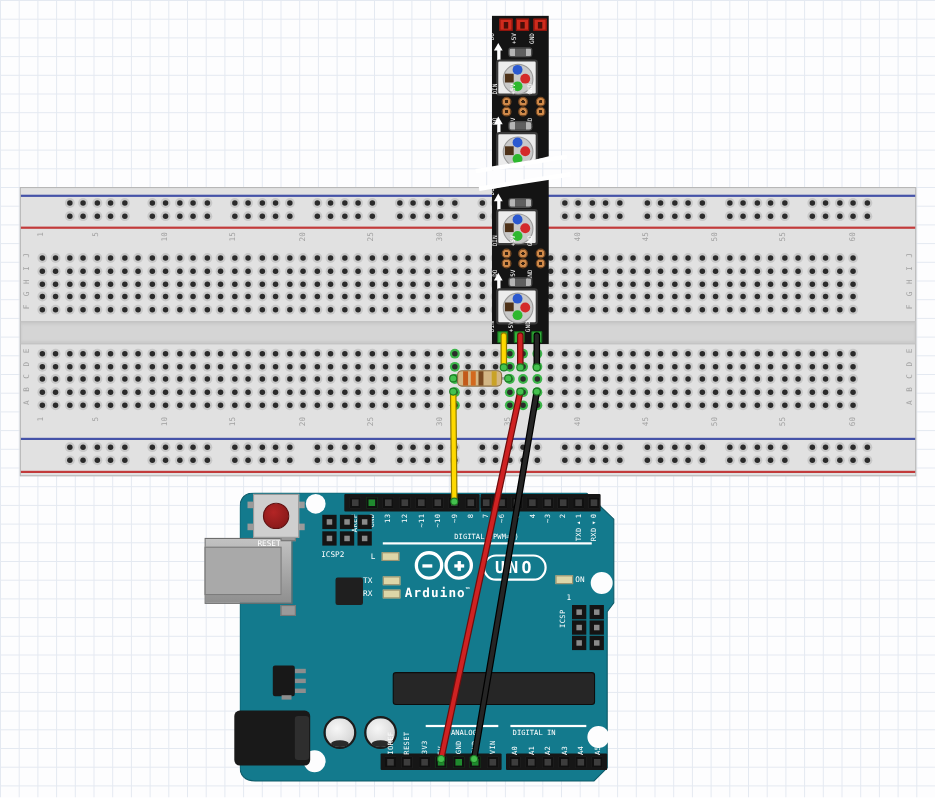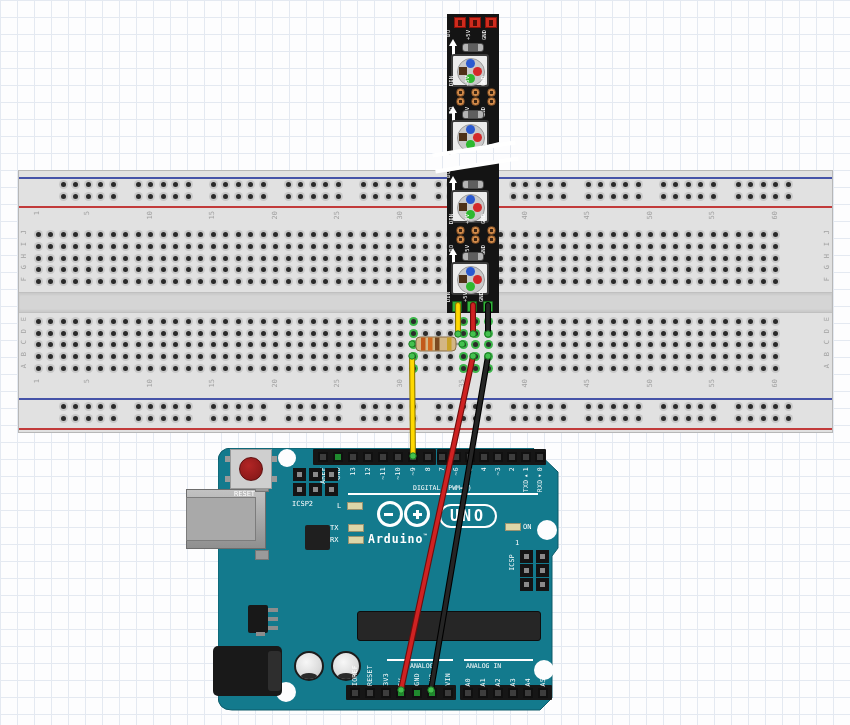--- a/index.html
+++ b/index.html
@@ -1089,21 +1089,21 @@
     <div class="cap" style="left:76px;top:203px;">
         <i></i>
       </div>
     <div class="cap" style="left:113px;top:203px;">
         <i></i>
       </div>
 
     <div class="wline" style="left:169px;top:211px;width:66px;height:1.5px;"></div>
     <div class="wtext" style="left:192px;top:215px;font-size:6.5px;">ANALOG</div>
     <div class="wline" style="left:246px;top:211px;width:69px;height:1.5px;"></div>
-    <div class="wtext" style="left:248px;top:215px;font-size:6.5px;">ANALOG IN</div>
+    <div class="wtext" style="left:248px;top:215px;font-size:6.5px;">DIGITAL IN</div>
   <div class="pin" style="left: 100px; top: 4px;"></div>
       <div class="vlabel" style="left: 101.5px; top: 19px;">AREF</div>
       <div class="pin green" style="left: 115px; top: 4px;"></div>
       <div class="vlabel" style="left: 116.5px; top: 19px;">GND</div>
       <div class="pin" style="left: 130px; top: 4px;"></div>
       <div class="vlabel" style="left: 131.5px; top: 19px;">13</div>
       <div class="pin" style="left: 145px; top: 4px;"></div>
       <div class="vlabel" style="left: 146.5px; top: 19px;">12</div>
       <div class="pin" style="left: 160px; top: 4px;"></div>
       <div class="vlabel" style="left: 161.5px; top: 19px;">~11</div>

